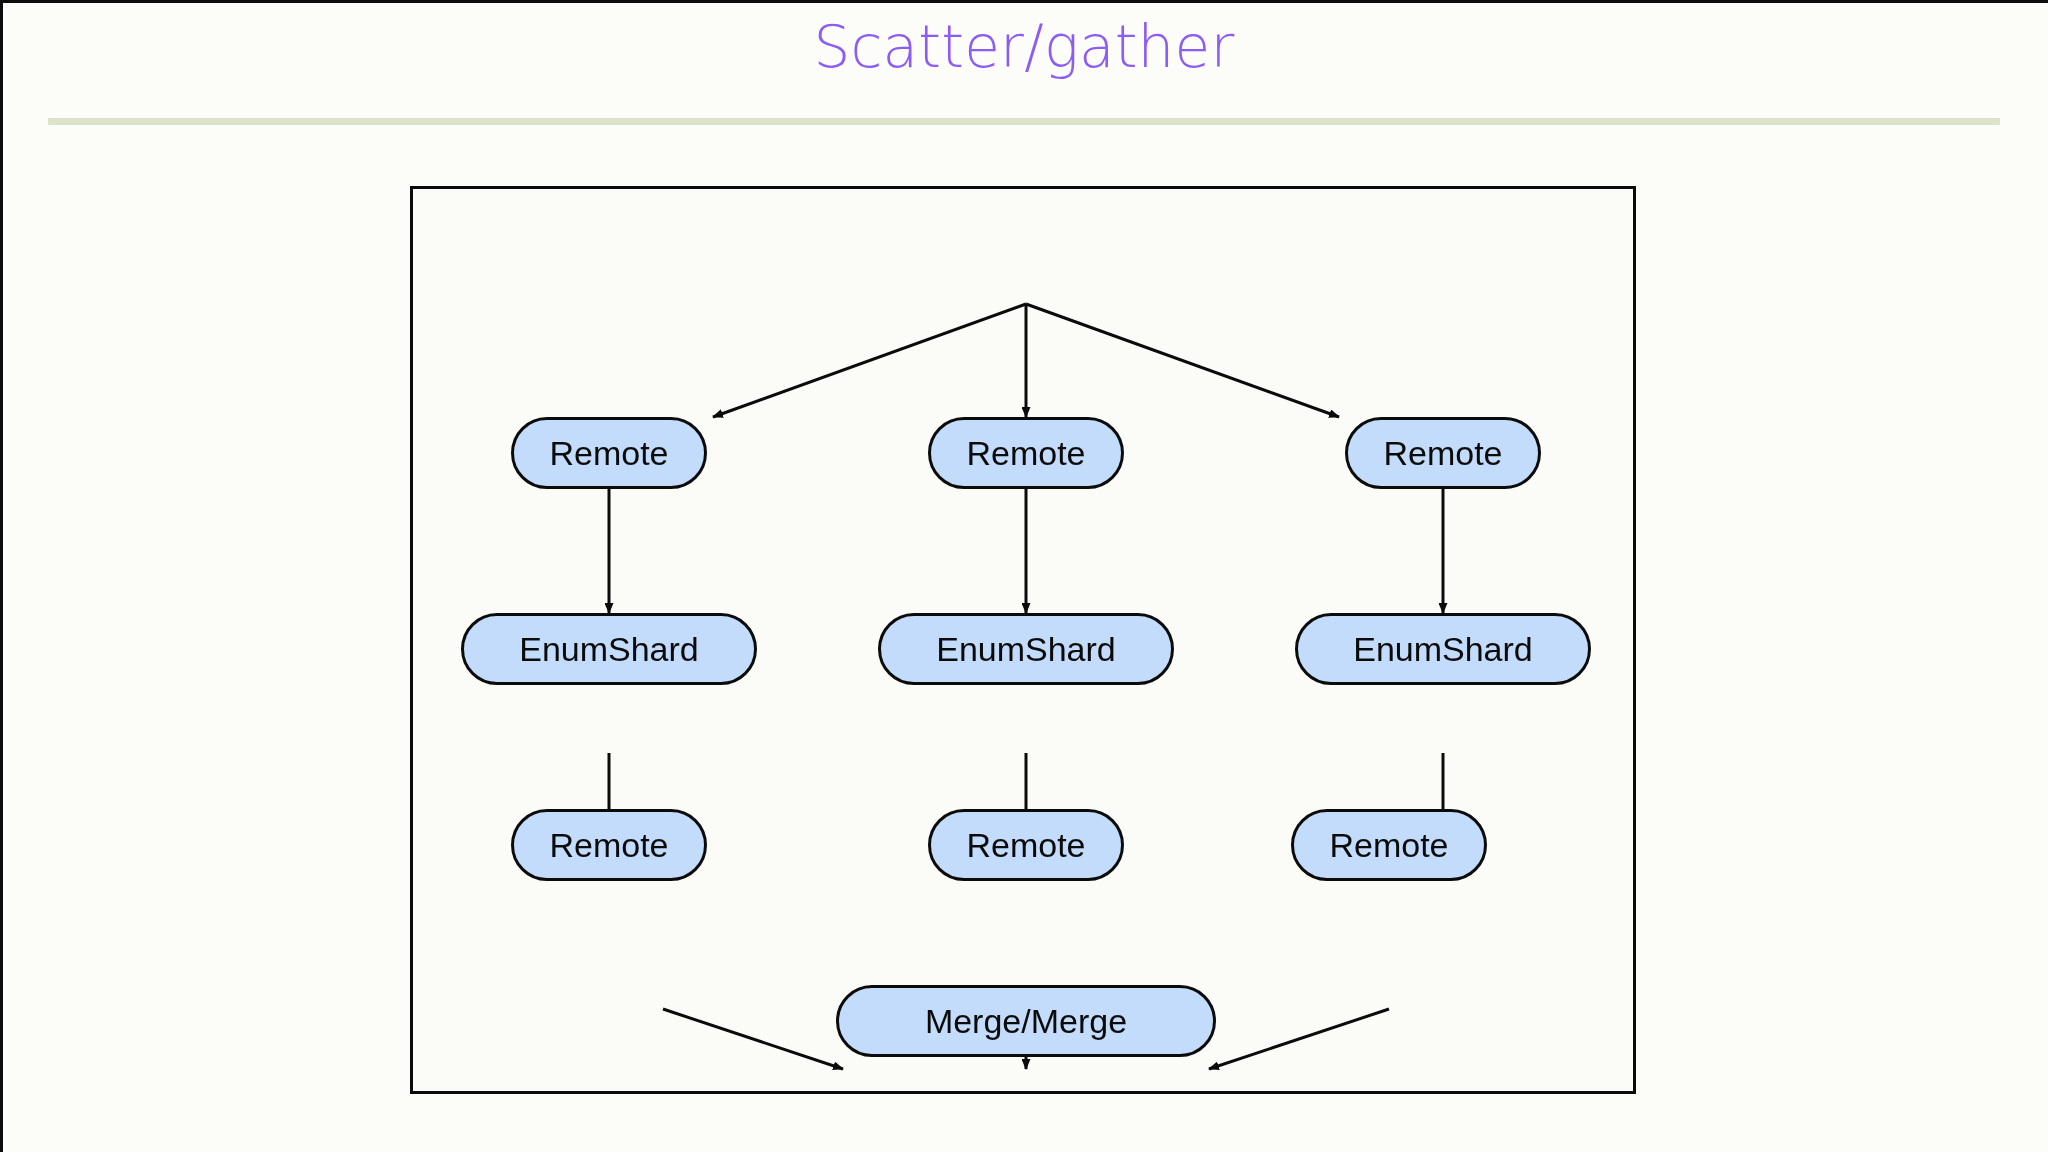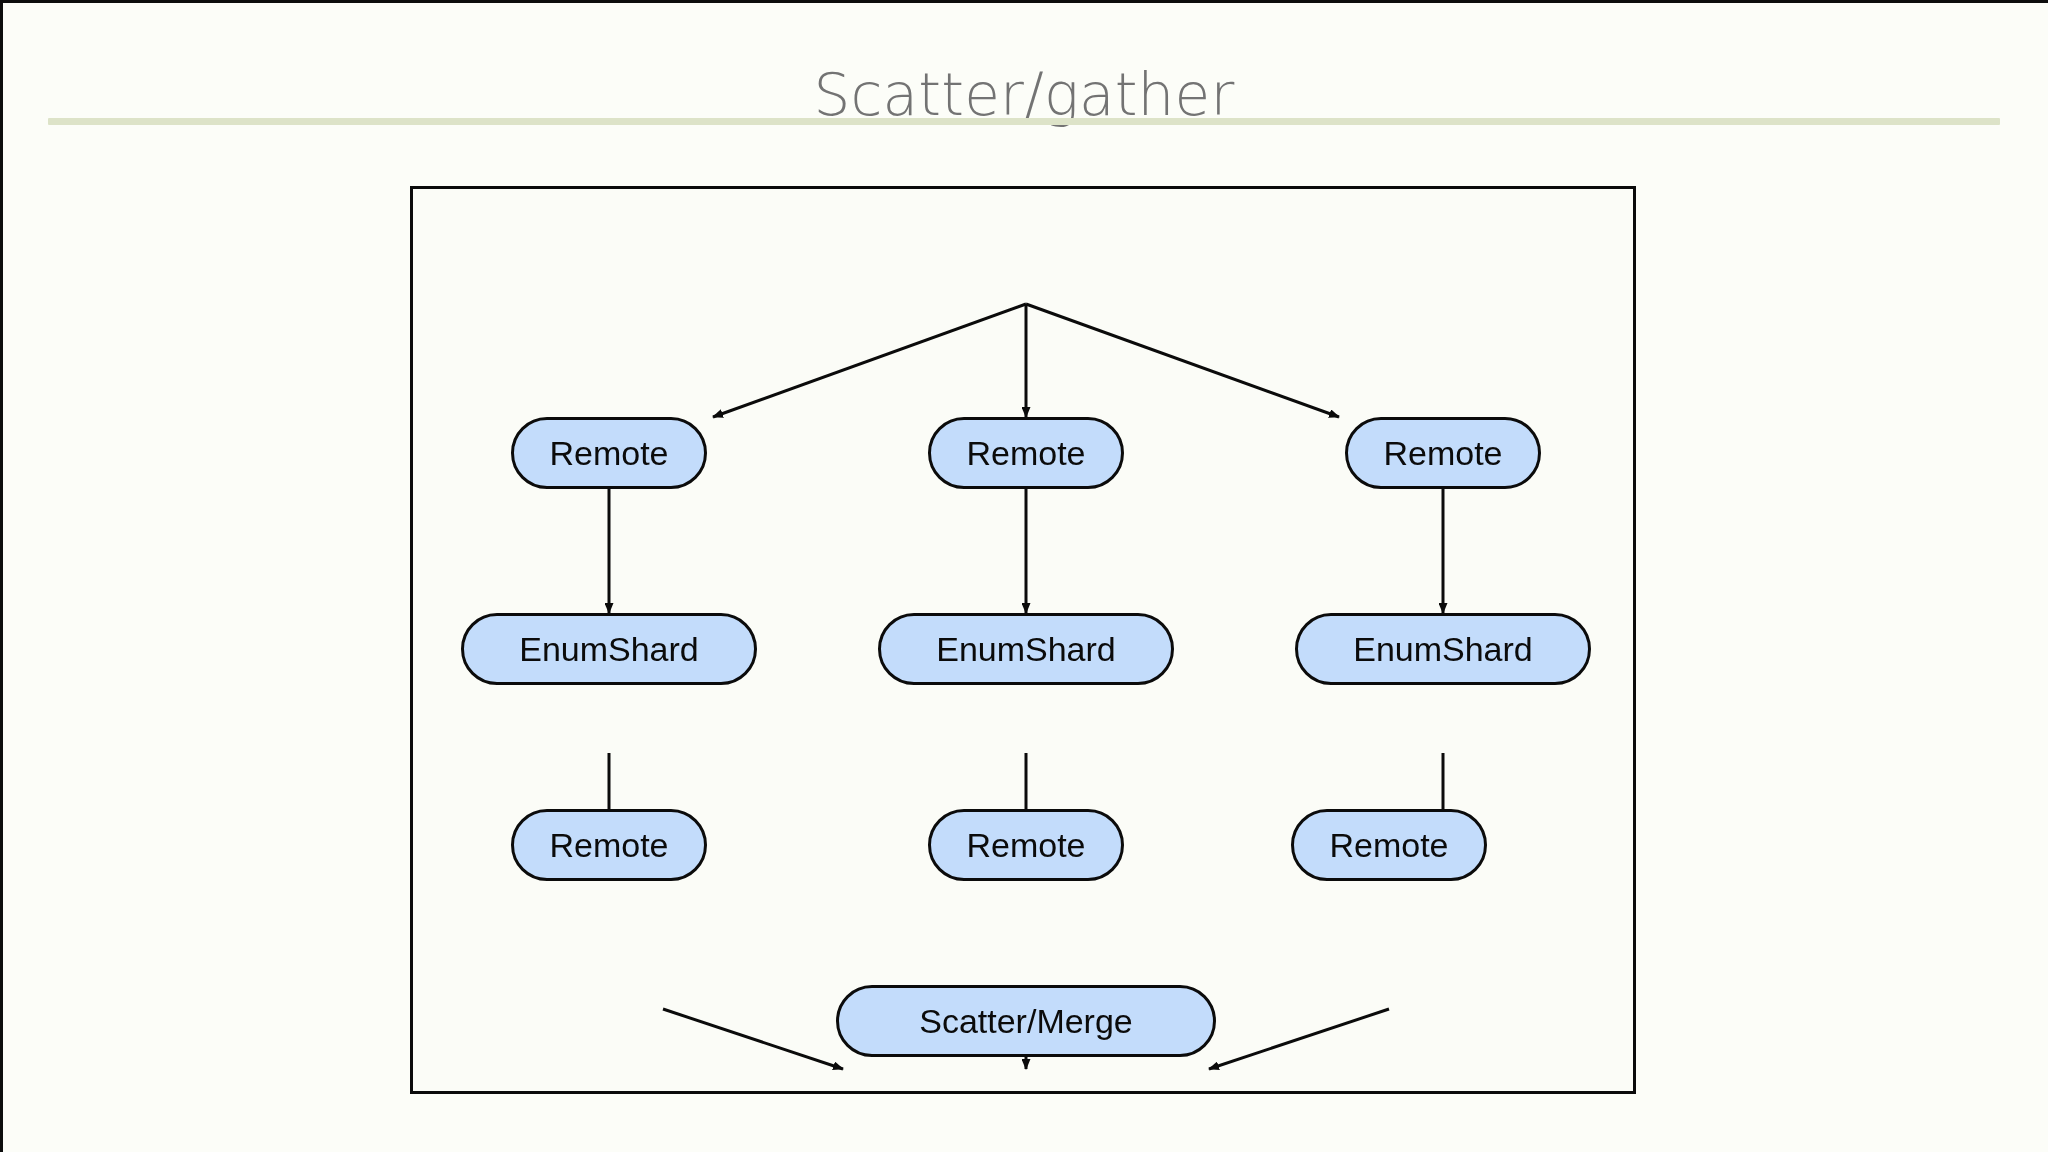--- a/index.html
+++ b/index.html
@@ -30,24 +30,23 @@
 
   .slide-title {
     position: absolute;
     left: 0;
     top: 14px;
     width: 2048px;
     text-align: center;
     font-family: "DejaVu Sans", sans-serif;
     font-weight: 300;
     font-size: 58px;
-    color: #737373;
+    color: #8b5cf6;
     letter-spacing: 0.2px;
     line-height: 1.15;
-    margin-top: 48px;
   }
 
   .title-rule {
     position: absolute;
     left: 48px;
     top: 118px;
     width: 1952px;
     height: 7px;
     background: #dde3c8;
     border-radius: 1px;
@@ -158,17 +157,17 @@
       <span>Remote</span>
     </div>
     <div class="node" style="left:515px; top:620px; width:196px; height:72px;">
       <span>Remote</span>
     </div>
     <div class="node" style="left:878px; top:620px; width:196px; height:72px;">
       <span>Remote</span>
     </div>
 
     <div class="node" style="left:423px; top:796px; width:380px; height:72px;">
-      <span>Scatter/Merge</span>
+      <span>Merge/Merge</span>
     </div>
 
   </div>
 </div>
 
 </body></html>

